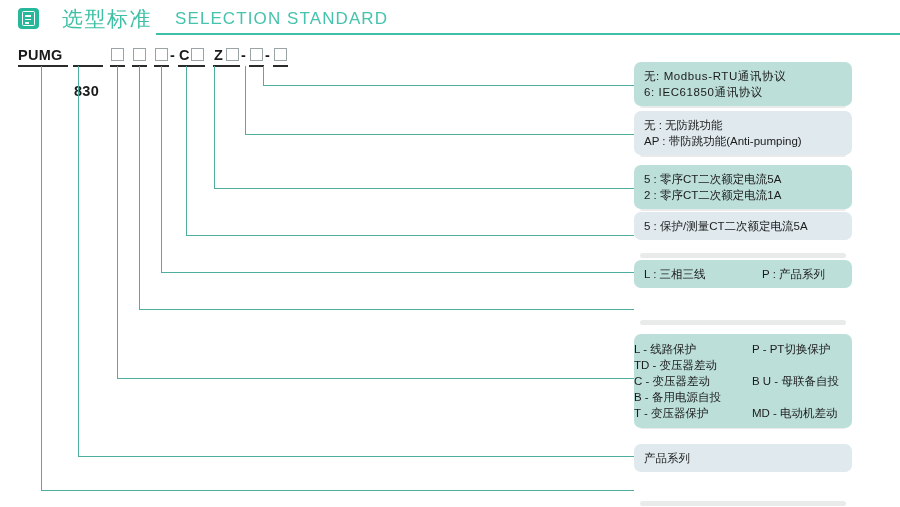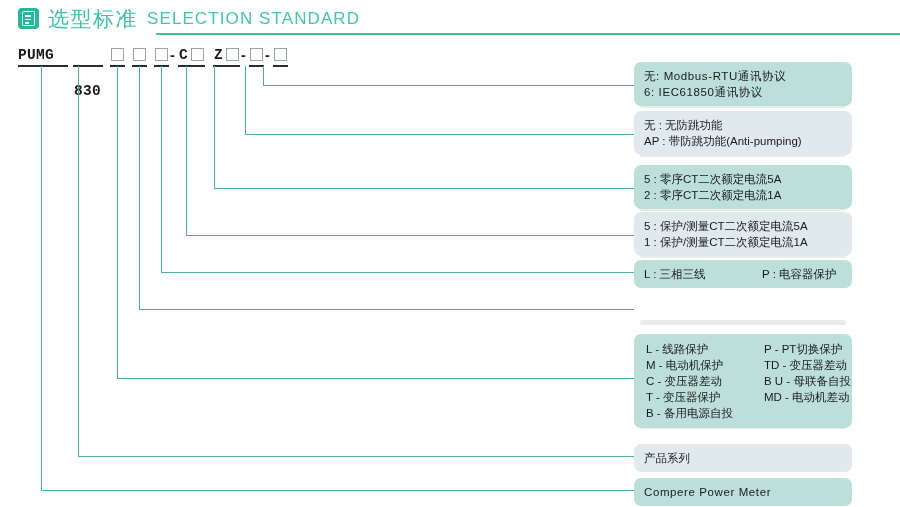--- a/index.html
+++ b/index.html
@@ -4,42 +4,42 @@
 <style>
   html,body{margin:0;padding:0;}
   body{
     width:900px;height:507px;background:#ffffff;
     font-family:"Liberation Sans","DejaVu Sans",sans-serif;
     position:relative;overflow:hidden;
   }
   #stage{position:absolute;left:0;top:0;width:900px;height:507px;}
 
   
-  .hdr{position:absolute;left:18px;top:8px;display:flex;align-items:center;gap:9px;}
+  .hdr{position:absolute;left:18px;top:8px;display:flex;align-items:center;gap:23px;}
   .hdr-icon{
     width:21px;height:21px;border-radius:4px;background:#27b79a;
     position:relative;flex:none;
   }
   .hdr-icon .pg{
     position:absolute;left:4px;top:3px;width:13px;height:15px;
     border:1.6px solid #ffffff;border-radius:1.5px;box-sizing:border-box;
   }
   .hdr-icon .ln{position:absolute;background:#ffffff;height:1.6px;left:6.5px;}
   .hdr-icon .l1{top:7px;width:6px;}
   .hdr-icon .l2{top:10.5px;width:6px;}
   .hdr-icon .l3{top:14px;width:4px;}
   .hdr-cn{font-size:21px;color:#3fc0a6;letter-spacing:1.5px;line-height:1;}
   .hdr-en{font-size:17px;color:#46c3ac;letter-spacing:1.1px;line-height:1;padding-bottom:1px;}
   .hdr-rule{position:absolute;left:156px;top:33px;width:744px;height:1.6px;background:#3fc0a6;}
 
   
   .code-row{position:absolute;left:18px;top:45px;height:20px;}
   .code-txt{
     position:absolute;top:0;font-size:14.5px;font-weight:bold;color:#1a1a1a;
-    line-height:20px;white-space:nowrap;letter-spacing:0.3px;font-family:Liberation Mono, monospace;
+    line-height:20px;white-space:nowrap;letter-spacing:0.3px;
   }
   .code-sq{
     position:absolute;top:3px;width:13px;height:13px;
     border:1px solid #9aa3a6;box-sizing:border-box;background:#fff;
   }
   .code-dash{
     position:absolute;top:0;font-size:14.5px;font-weight:bold;color:#1a1a1a;line-height:20px;
   }
   .code-ul{position:absolute;top:20px;height:1.6px;background:#2b2b2b;}
 
@@ -165,66 +165,57 @@
     <div class="brow">
         <span class="bsingle">2 : 零序CT二次额定电流1A</span>
       </div>
   </div>
 
   <div class="shadow" style="top:253px;"></div>
   <div class="box blue" style="top:212px;">
     <div class="brow">
         <span class="bsingle">5 : 保护/测量CT二次额定电流5A</span>
       </div>
-    <div class="brow">
-        <span class="bsingle">1 : 保护/测量CT二次额定电流1A</span>
-      </div>
   </div>
 
   <div class="shadow" style="top:283px;"></div>
   <div class="box teal" style="top:260px;">
     <div class="brow">
       <span class="bcol1">L : 三相三线</span>
-      <span class="bcol2">P : 电容器保护</span>
+      <span class="bcol2">P : 产品系列</span>
     </div>
   </div>
 
   <div class="shadow" style="top:320px;"></div>
 
   <div class="shadow" style="top:424px;"></div>
-  <div class="box teal" style="top:334px;padding:7px 0 7px 12px;">
+  <div class="box teal" style="top:334px;padding:7px 0 7px 0;">
     <div class="brow">
       <span class="bcol1">L  - 线路保护</span>
       <span class="bcol2">P  - PT切换保护</span>
     </div>
     <div class="brow">
-      <span class="bcol1">M - 电动机保护</span>
       <span class="bcol2">TD - 变压器差动</span>
     </div>
     <div class="brow">
       <span class="bcol1">C - 变压器差动</span>
       <span class="bcol2">B U - 母联备自投</span>
     </div>
     <div class="brow">
+      <span class="bcol1">B - 备用电源自投</span>
+      <span class="bcol2"></span>
+    </div>
+    <div class="brow">
       <span class="bcol1">T - 变压器保护</span>
       <span class="bcol2">MD - 电动机差动</span>
     </div>
-    <div class="brow">
-      <span class="bcol1">B - 备用电源自投</span>
-      <span class="bcol2"></span>
-    </div>
   </div>
 
   <div class="shadow" style="top:467px;"></div>
   <div class="box blue" style="top:444px;">
     <div class="brow">
         <span class="bsingle">产品系列</span>
       </div>
   </div>
 
   <div class="shadow" style="top:501px;"></div>
-  <div class="box teal" style="top:478px;">
-    <div class="brow">
-        <span class="bsingle mono-ish">Compere Power Meter</span>
-      </div>
-  </div>
 
 </div>
 
 </body></html>

